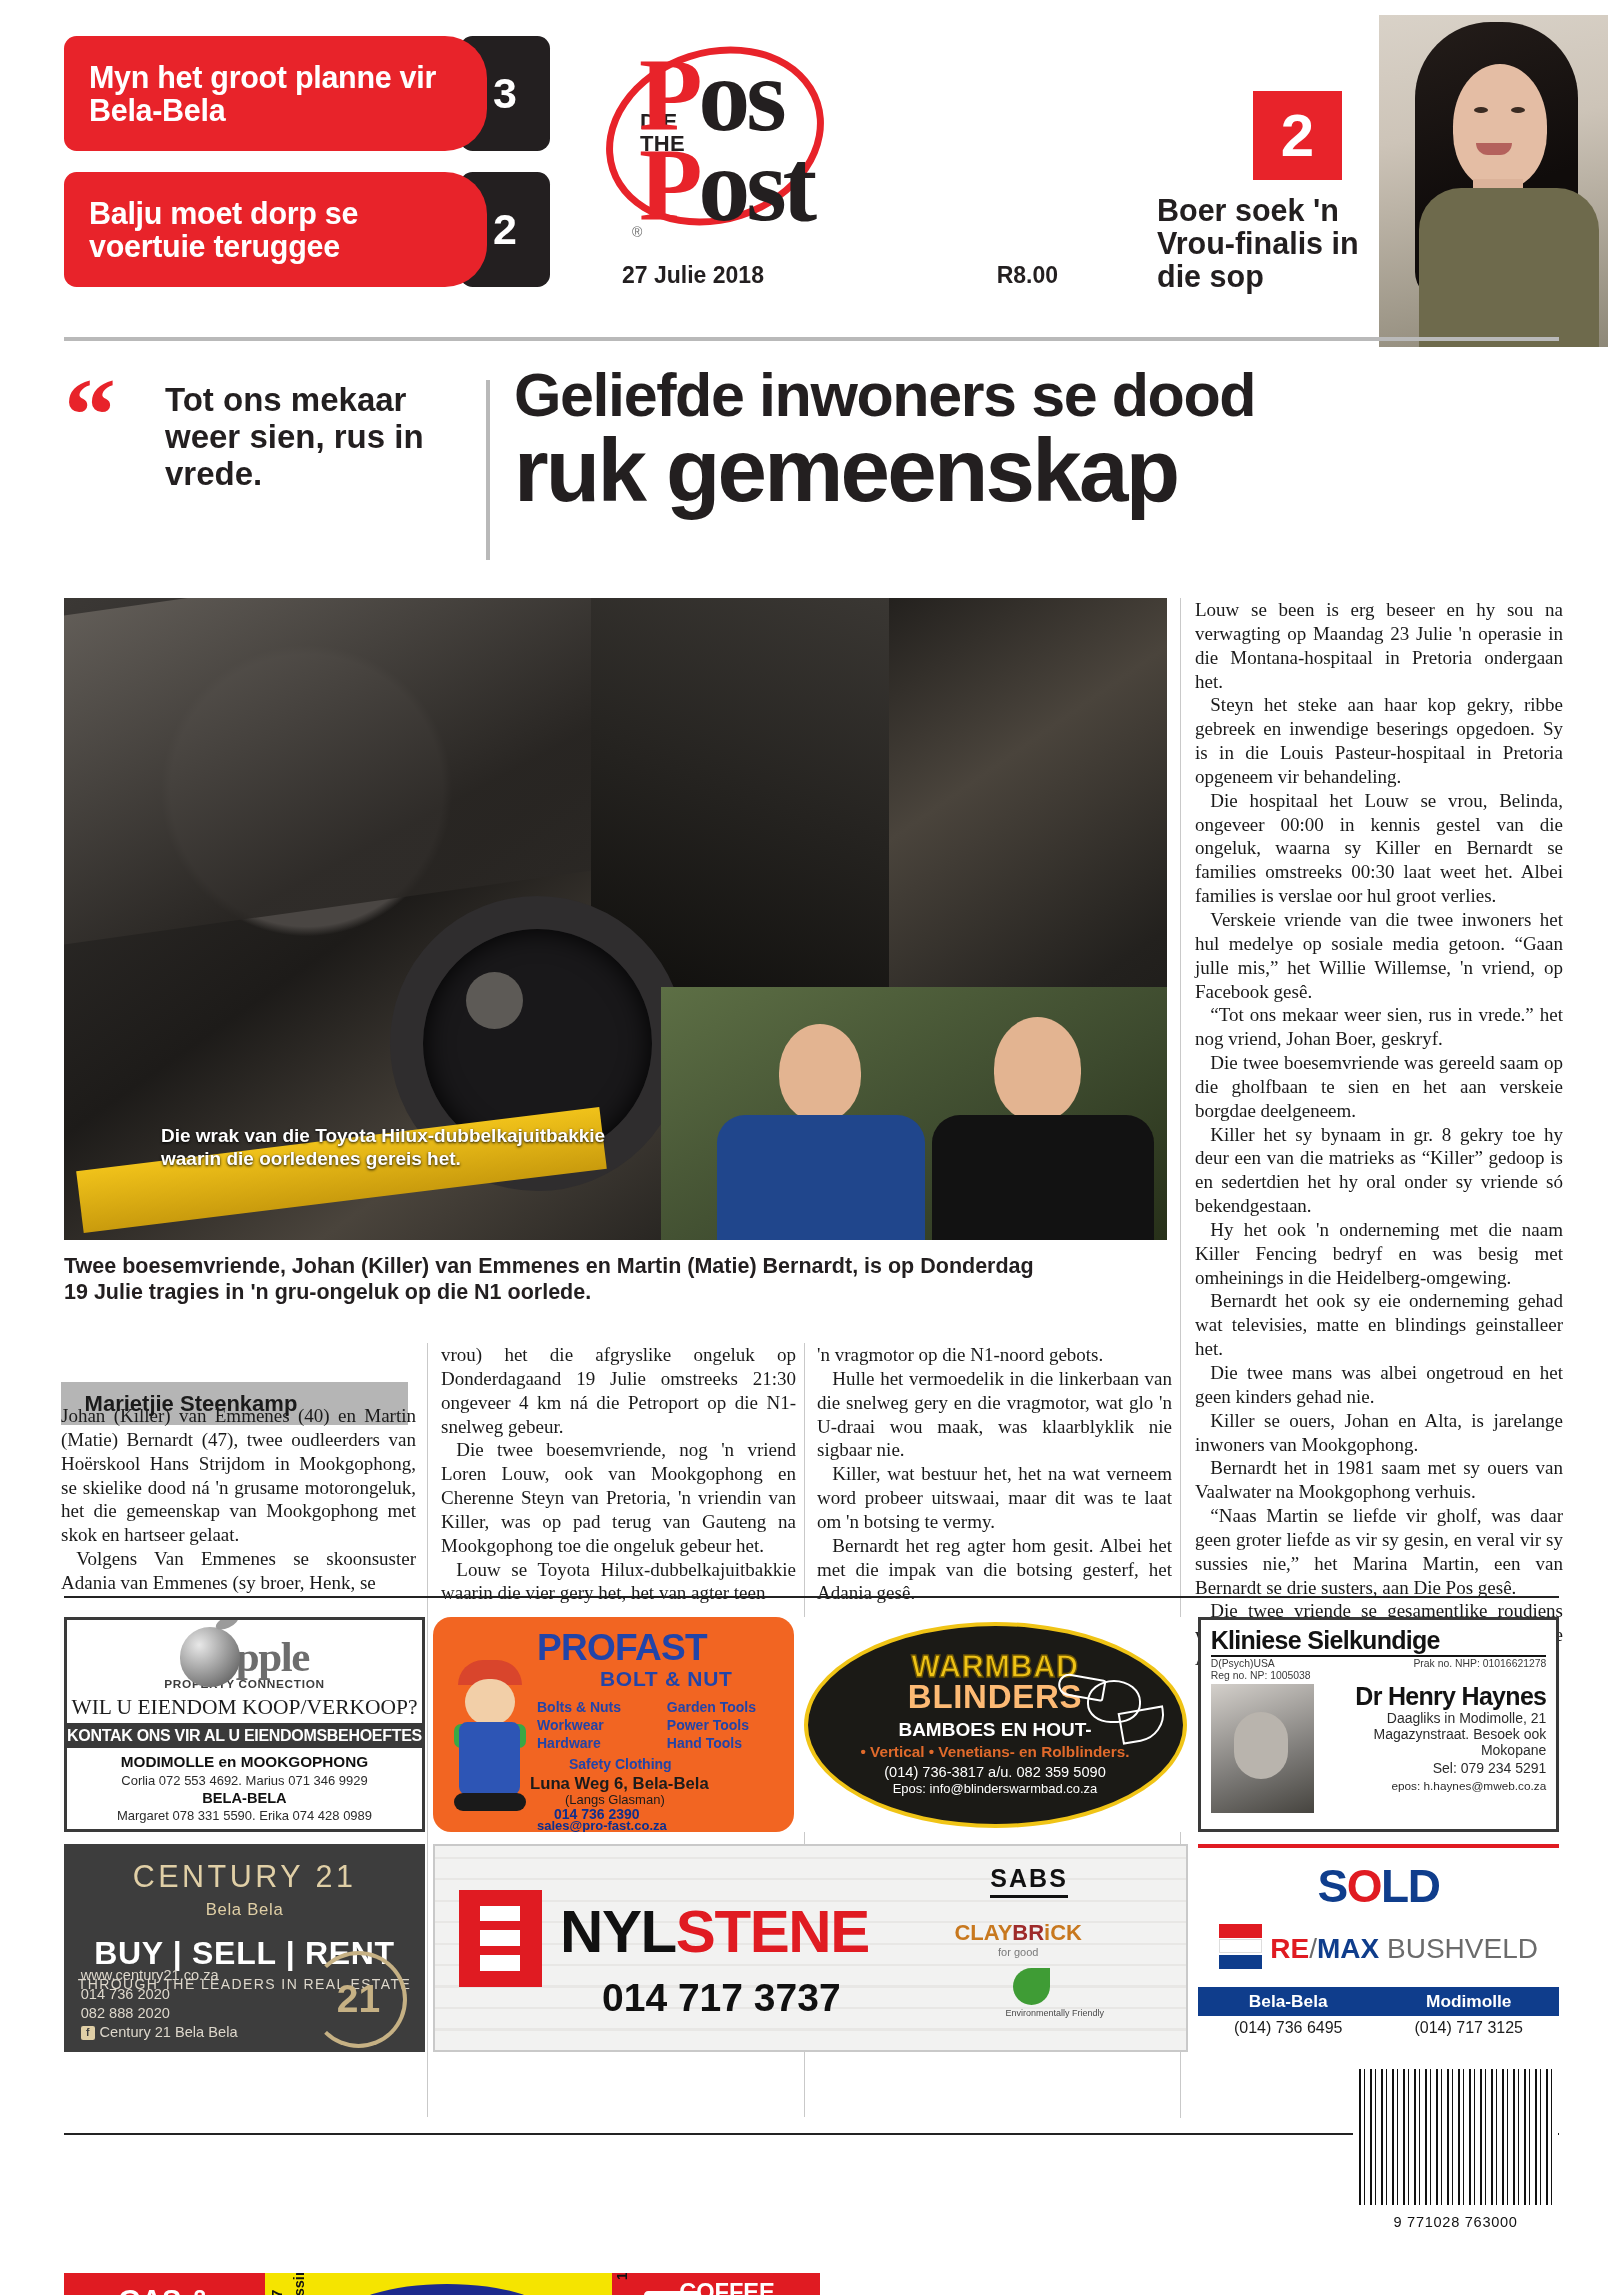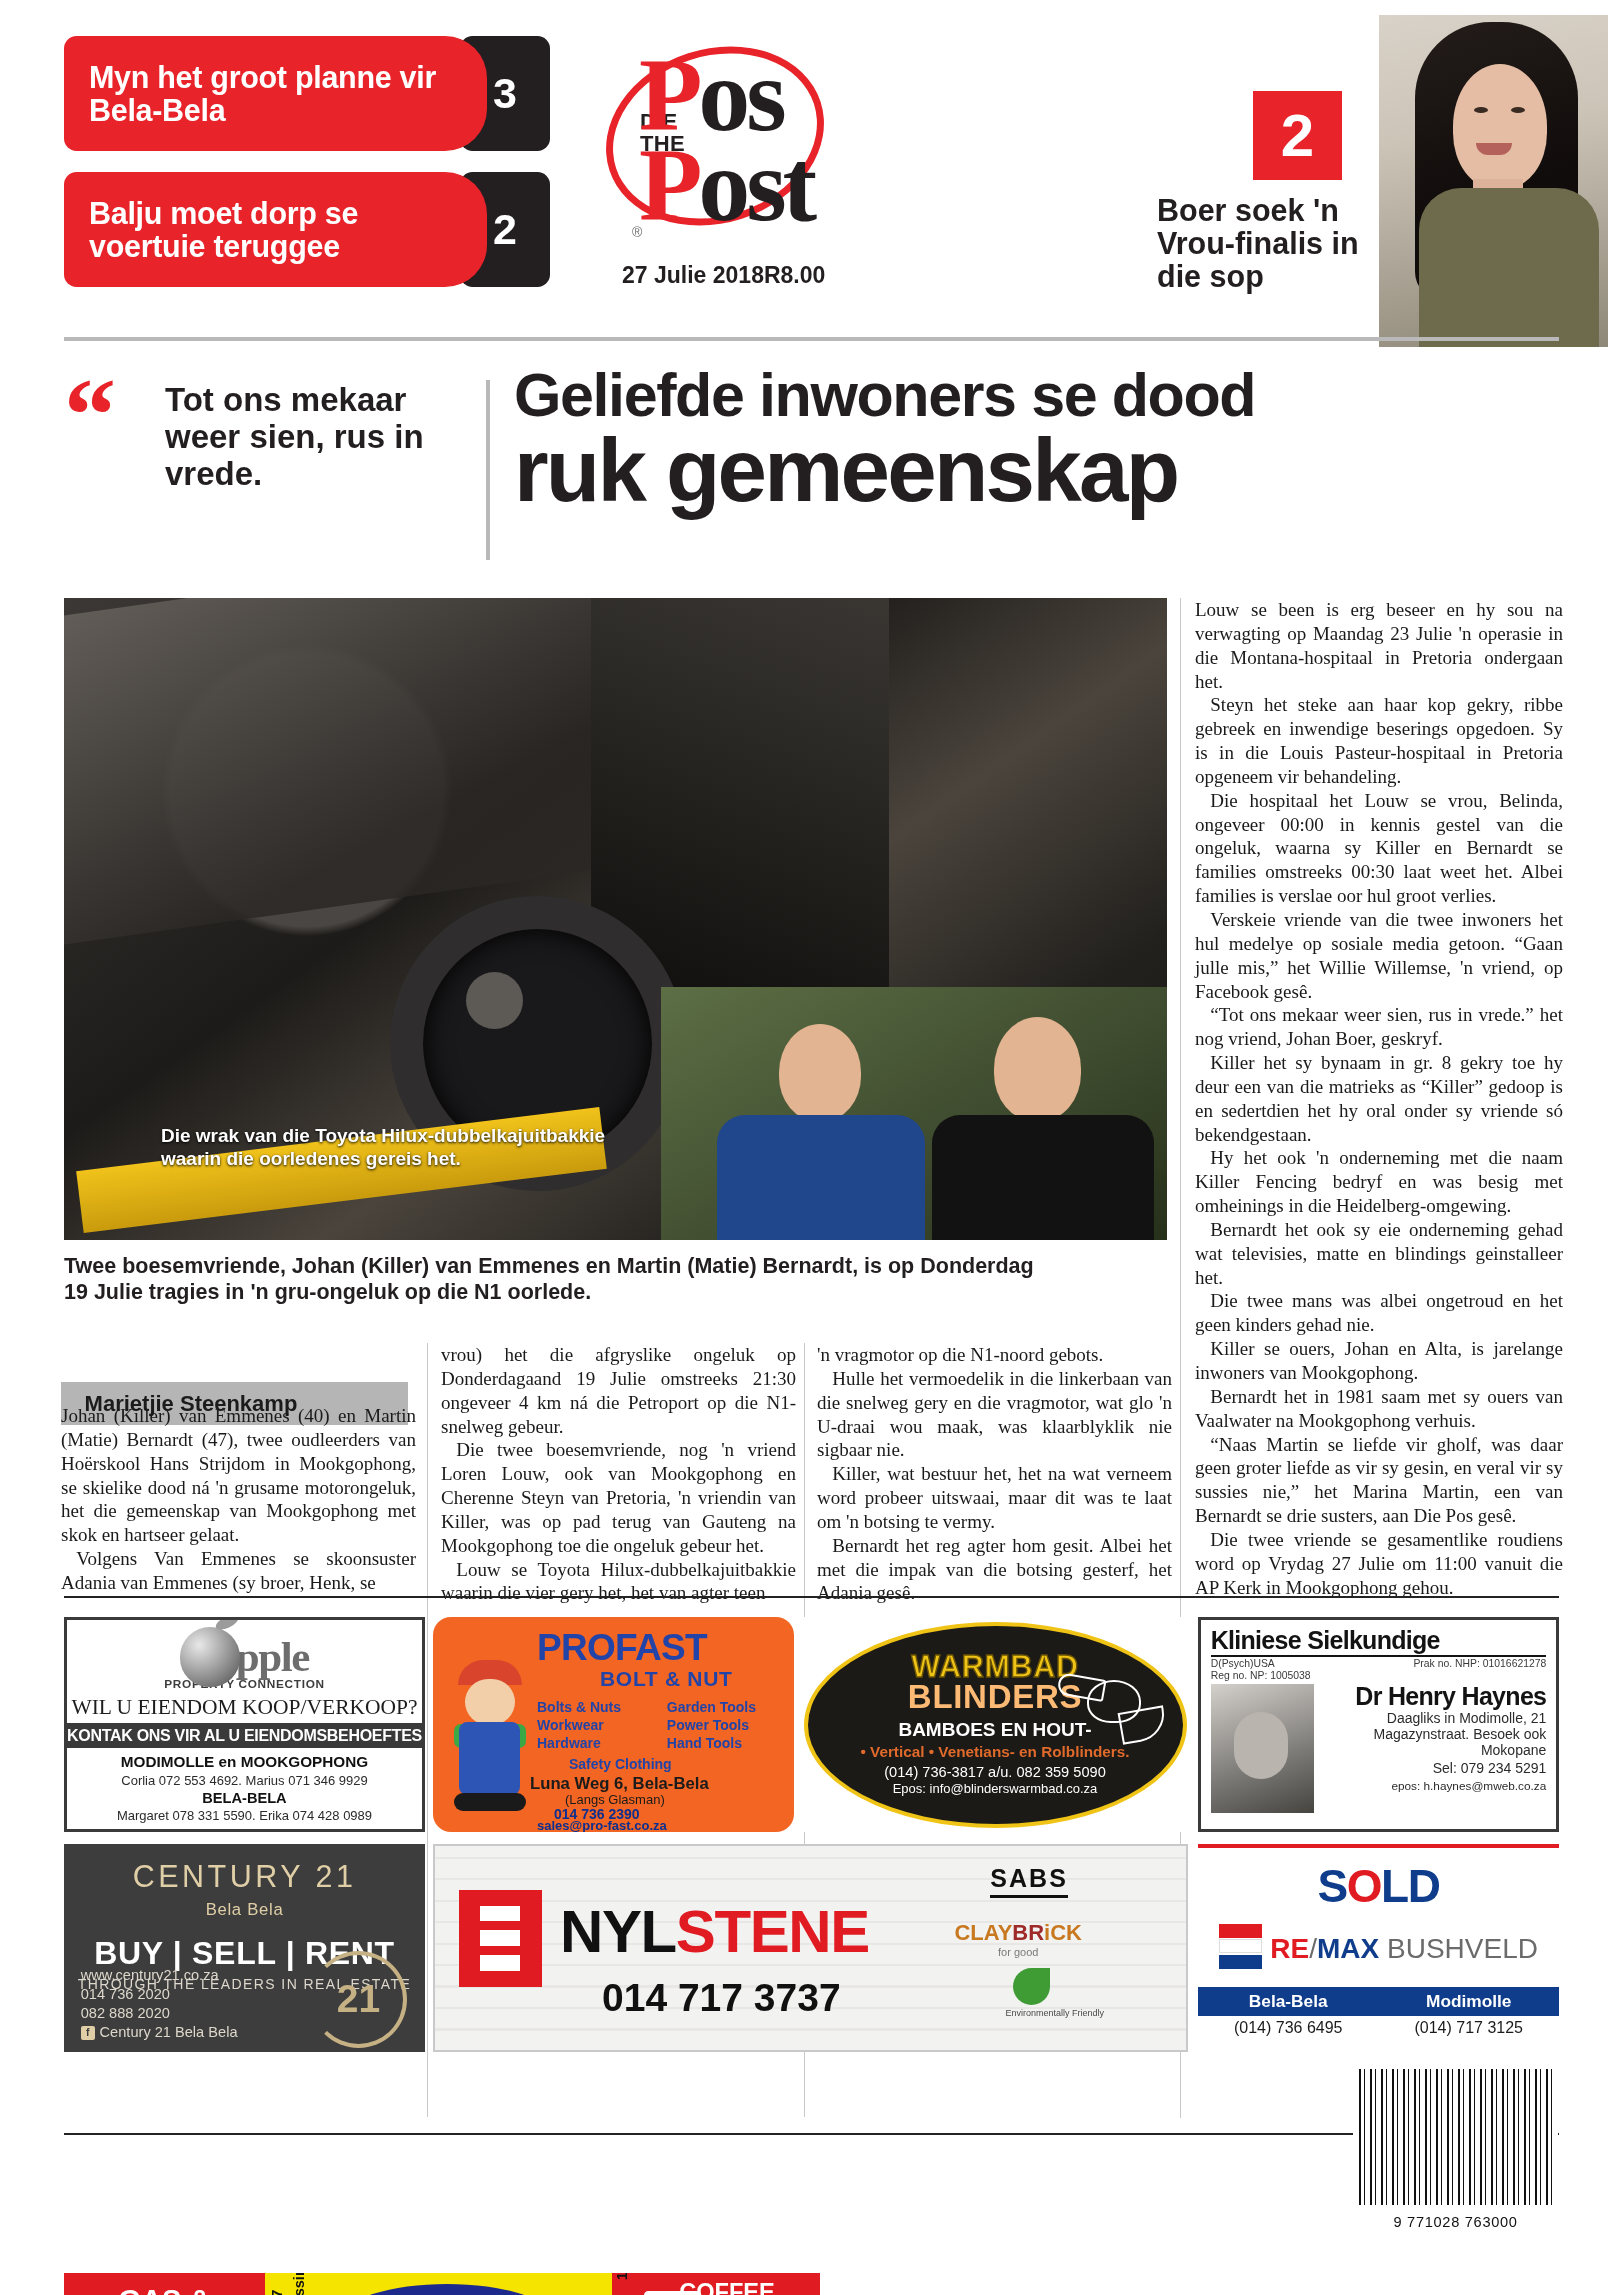--- a/index.html
+++ b/index.html
@@ -22,21 +22,21 @@
   .logo-pos{position:absolute;left:42px;top:14px;font-size:104px;font-weight:bold;letter-spacing:-4.2px;
     font-family:"Liberation Serif",serif;color:#231f20;}
   .logo-post{position:absolute;left:42px;top:104px;font-size:104px;font-weight:bold;letter-spacing:-4.2px;
     font-family:"Liberation Serif",serif;color:#231f20;}
   .logo-p1{color:#e8232a;}
   .d-ellipse{position:absolute;left:7px;top:28px;width:208px;height:160px;border:7px solid #e8232a;
     border-radius:50%;transform:rotate(-18deg);}
   .die-the{position:absolute;left:43px;top:90px;color:#231f20;font-weight:bold;font-size:22px;line-height:1.02;
     letter-spacing:0.3px;}
   .reg{position:absolute;left:35px;top:203px;font-size:14px;color:#6f6f6f;}
-  .dateline{position:absolute;left:0;top:241px;width:486px;display:flex;justify-content:flex-start;
+  .dateline{position:absolute;left:0;top:241px;width:486px;display:flex;justify-content:space-between;
     align-items:baseline;padding:0 25px;box-sizing:border-box;}
   .dateline .date{font-size:23px;font-weight:bold;color:#231f20;}
   .dateline .price{font-size:23px;font-weight:bold;color:#231f20;}
 
   
   .promo{position:absolute;left:1114px;top:15.3px;width:494px;height:332px;overflow:hidden;}
   .promo-photo{position:absolute;right:0;top:0;width:229px;height:332px;
     background:linear-gradient(170deg,#d9d2c8 0%,#cdc4b8 35%,#8e8878 100%);}
   .promo-hair{position:absolute;left:36px;top:7px;width:163px;height:278px;border-radius:76px 76px 28px 28px;
     background:linear-gradient(160deg,#241d1a,#100c0b 60%);}
@@ -366,20 +366,21 @@
     <p>Bernardt het reg agter hom gesit. Albei het met die impak van die botsing gesterf, het Adania gesê.</p>
   </div>
   <div class="colrule" style="left:1180px;top:598px;height:1520px;"></div>
 
   <div class="col c4">
     <p class="first">Louw se been is erg beseer en hy sou na verwagting op Maandag 23 Julie 'n operasie in die Montana-hospitaal in Pretoria ondergaan het.</p>
     <p>Steyn het steke aan haar kop gekry, ribbe gebreek en inwendige beserings opgedoen. Sy is in die Louis Pasteur-hospitaal in Pretoria opgeneem vir behandeling.</p>
     <p>Die hospitaal het Louw se vrou, Belinda, ongeveer 00:00 in kennis gestel van die ongeluk, waarna sy Killer en Bernardt se families omstreeks 00:30 laat weet het. Albei families is verslae oor hul groot verlies.</p>
     <p>Verskeie vriende van die twee inwoners het hul medelye op sosiale media getoon. “Gaan julle mis,” het Willie Willemse, 'n vriend, op Facebook gesê.</p>
     <p>“Tot ons mekaar weer sien, rus in vrede.” het nog vriend, Johan Boer, geskryf.</p>
+    <p>Die twee boesemvriende was gereeld saam op die gholfbaan te sien en het aan verskeie borgdae deelgeneem.</p>
     <p>Killer het sy bynaam in gr. 8 gekry toe hy deur een van die matrieks as “Killer” gedoop is en sedertdien het hy oral onder sy vriende só bekendgestaan.</p>
     <p>Hy het ook 'n onderneming met die naam Killer Fencing bedryf en was besig met omheinings in die Heidelberg-omgewing.</p>
     <p>Bernardt het ook sy eie onderneming gehad wat televisies, matte en blindings geinstalleer het.</p>
     <p>Die twee mans was albei ongetroud en het geen kinders gehad nie.</p>
     <p>Killer se ouers, Johan en Alta, is jarelange inwoners van Mookgophong.</p>
     <p>Bernardt het in 1981 saam met sy ouers van Vaalwater na Mookgophong verhuis.</p>
     <p>“Naas Martin se liefde vir gholf, was daar geen groter liefde as vir sy gesin, en veral vir sy sussies nie,” het Marina Martin, een van Bernardt se drie susters, aan Die Pos gesê.</p>
     <p>Die twee vriende se gesamentlike roudiens word op Vrydag 27 Julie om 11:00 vanuit die AP Kerk in Mookgophong gehou.</p>
   </div>
 

